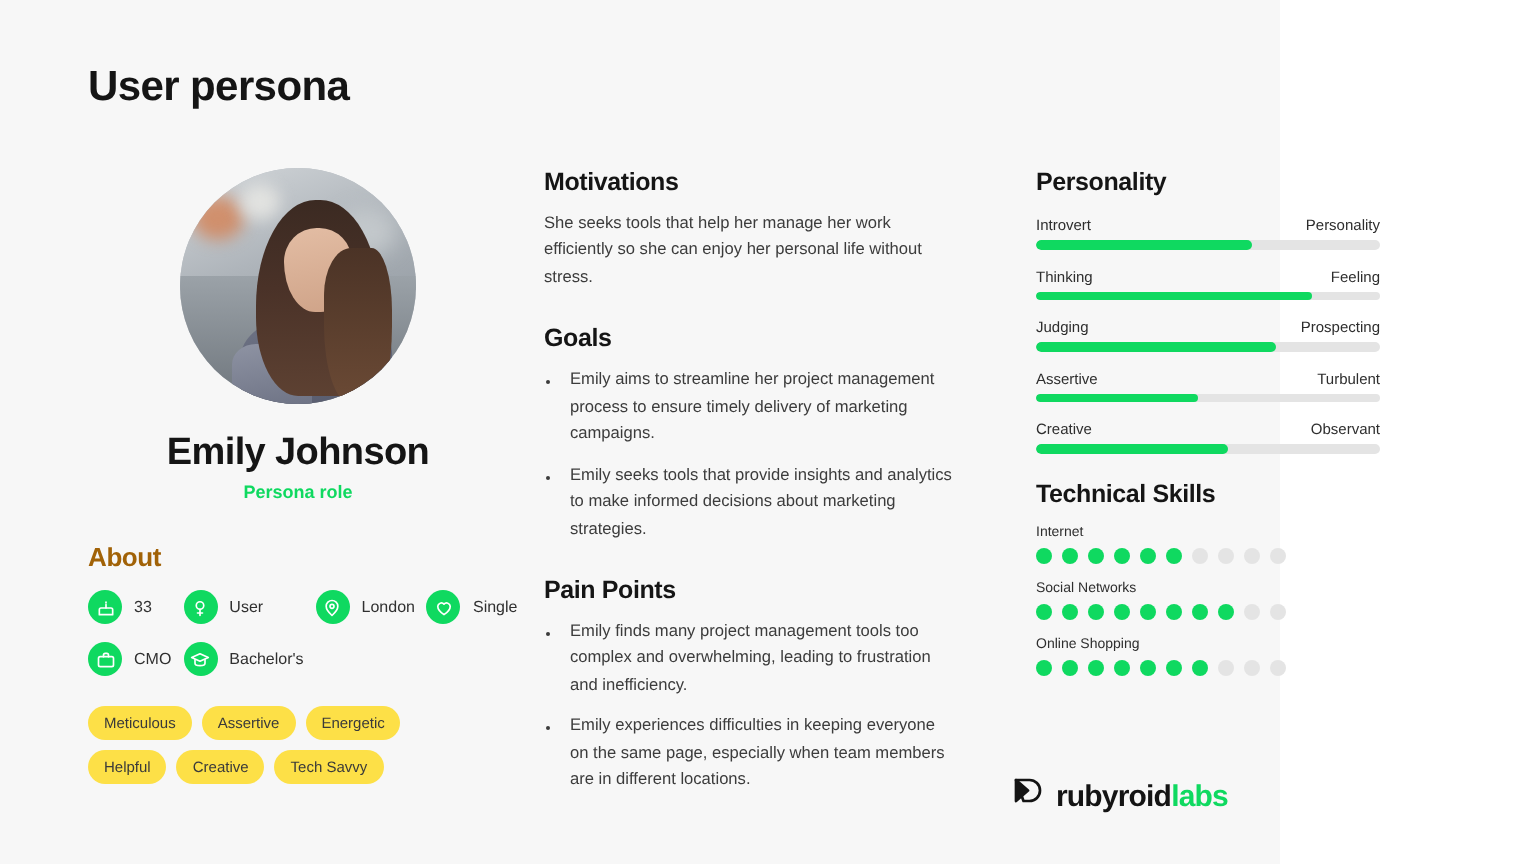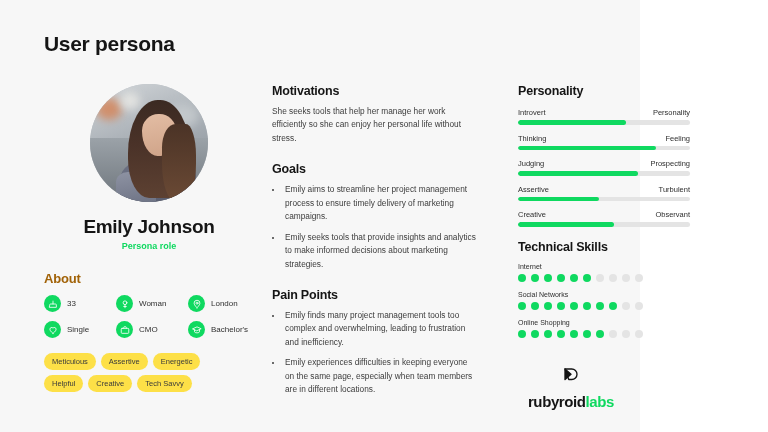--- a/index.html
+++ b/index.html
@@ -60,21 +60,21 @@
   }
   .persona-role{
     margin-top:3px;text-align:center;
     font-size:9px;font-weight:600;color:#0fd960;
   }
 
   .about-title{
     margin-top:20px;font-size:13px;font-weight:700;color:#a16207;letter-spacing:-0.2px;
   }
   .about-grid{
-    margin-top:9px;display:grid;grid-template-columns:1fr 1fr 1fr;
+    margin-top:9px;display:grid;grid-template-columns:1fr 1fr 1fr 1fr;
     row-gap:9px;column-gap:6px;
   }
   .about-item{display:flex;align-items:center;gap:6px;}
   .ab-icon{
     width:17px;height:17px;border-radius:50%;
     background:#0fd960;flex:0 0 17px;
     display:flex;align-items:center;justify-content:center;
   }
   .ab-icon svg{display:block;}
   .ab-label{font-size:8px;color:#303030;font-weight:500;white-space:nowrap;}
@@ -113,21 +113,21 @@
   .skills-title{margin-top:13px;font-size:12.5px;font-weight:700;color:#151515;letter-spacing:-0.2px;}
   .skill-row{margin-top:9px;}
   .skill-name{font-size:7px;color:#2e2e2e;font-weight:500;}
   .dots{margin-top:4px;display:flex;gap:5px;}
   .dot{width:8px;height:8px;border-radius:50%;background:#e4e4e4;}
   .dot.on{background:#0fd960;}
 
   
   .logo{
     position:absolute;right:26px;bottom:22px;
-    display:flex;align-items:center;gap:5px;flex-direction:column;
+    display:flex;align-items:center;gap:5px;
   }
   .logo-text{font-size:15px;font-weight:700;letter-spacing:-0.4px;}
   .logo-text .blk{color:#141414;}
   .logo-text .grn{color:#0fd960;}
 </style>
 </head>
 <body>
 
 <div class="slide">
 
@@ -167,21 +167,21 @@
       </div>
 
       <div class="about-item">
         <span class="ab-icon">
           <svg width="10" height="10" viewBox="0 0 24 24" fill="none" stroke="#fff" stroke-width="2" stroke-linecap="round" stroke-linejoin="round">
             <circle cx="12" cy="9" r="4.5"></circle>
               <path d="M12 13.5V21"></path>
               <path d="M9 18h6"></path>
           </svg>
         </span>
-        <span class="ab-label">Woman</span>
+        <span class="ab-label">User</span>
       </div>
 
       <div class="about-item">
         <span class="ab-icon">
           <svg width="10" height="10" viewBox="0 0 24 24" fill="none" stroke="#fff" stroke-width="2" stroke-linecap="round" stroke-linejoin="round">
             <path d="M12 21s7-6.2 7-11a7 7 0 1 0-14 0c0 4.8 7 11 7 11z"></path>
               <circle cx="12" cy="10" r="2.4"></circle>
           </svg>
         </span>
         <span class="ab-label">London</span>

